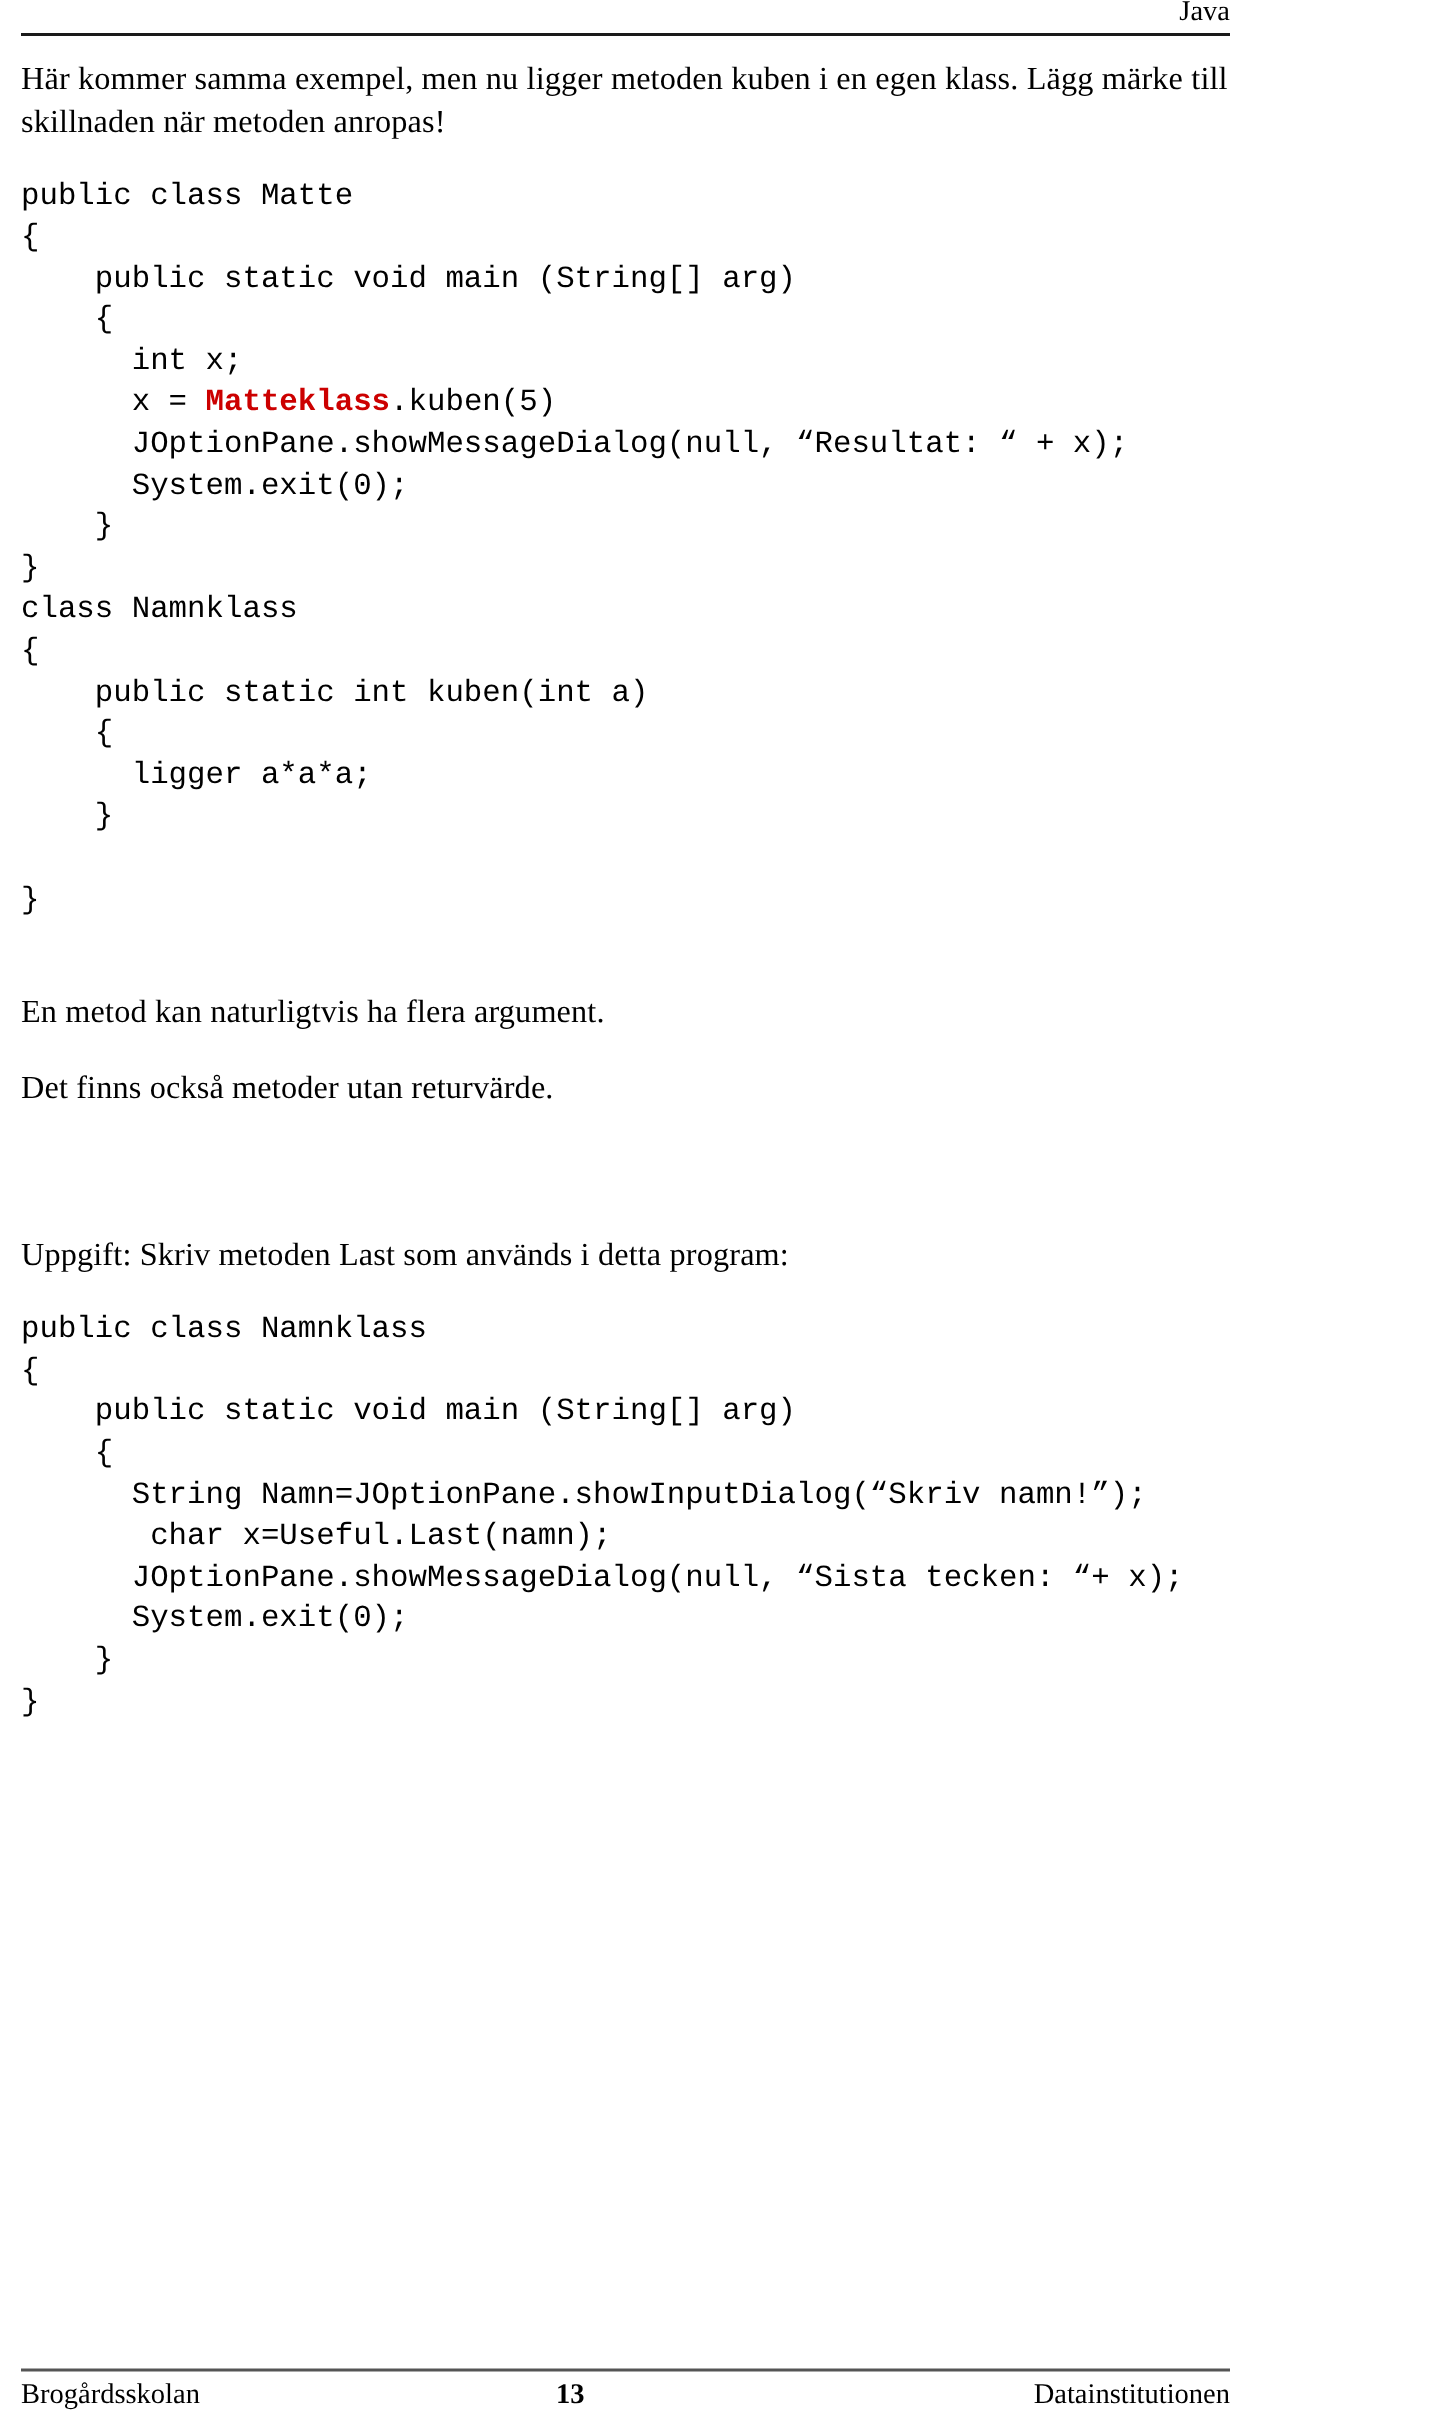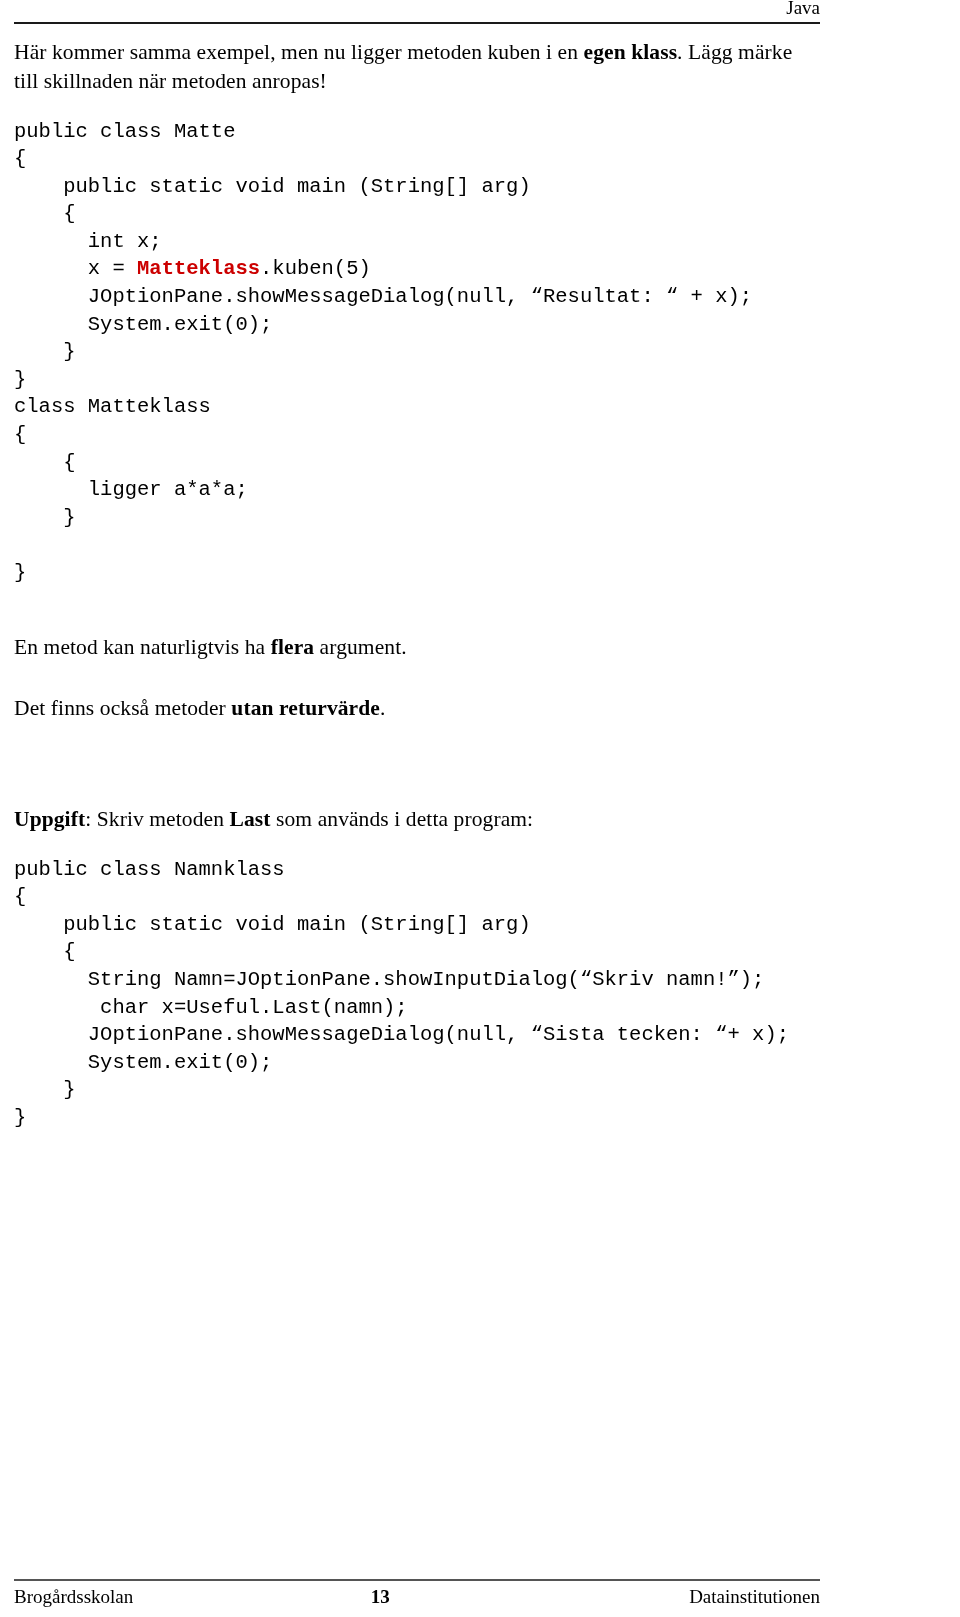--- a/index.html
+++ b/index.html
@@ -51,24 +51,24 @@
   
   .prose {
     font-size: 21.5px;
     line-height: 29px;
     letter-spacing: 0.1px;
   }
   .intro {
     margin-top: 14px;
     max-width: 905px;
   }
-  .prose b { font-weight: bold; }
+  .prose b { font-weight: normal; }
 
   .para-flera { margin-top: 46px; }
-  .para-utan  { margin-top: 32px; }
+  .para-utan  { margin-top: 22px; }
   .para-uppgift { margin-top: 82px; }
 
   
   .code {
     font-family: "Liberation Mono", "DejaVu Sans Mono", monospace;
     font-size: 20.5px;
     line-height: 27.6px;
     white-space: pre;
     color: #000000;
     letter-spacing: 0px;
@@ -109,21 +109,21 @@
 
   <div class="page-header">
     <div class="header-label">Java</div>
     <div class="header-rule"></div>
   </div>
 
   <p class="prose intro"><span>Här kommer samma exempel, men nu ligger metoden kuben i en </span><b>egen klass</b><span>. Lägg märke till skillnaden när metoden anropas!</span></p>
 
   <div class="code" id="code-matte"><span class="ln">public class Matte</span><span class="ln">{</span><span class="ln">    public static void main (String[] arg)</span><span class="ln">    {</span><span class="ln">      int x;</span><span class="ln"><span>      x = </span><span class="hl-class">Matteklass</span><span>.kuben(5)</span></span><span class="ln">      JOptionPane.showMessageDialog(null, “Resultat: “ + x);</span><span class="ln">      System.exit(0);</span><span class="ln">    }</span><span class="ln">}</span></div>
 
-  <div class="code" id="code-matteklass"><span class="ln">class Matteklass</span><span class="ln">{</span><span class="ln">    {</span><span class="ln">      ligger a*a*a;</span><span class="ln">    }</span><span class="ln"></span><span class="ln">}</span></div>
+  <div class="code" id="code-matteklass"><span class="ln">class Namnklass</span><span class="ln">{</span><span class="ln">    public static int kuben(int a)</span><span class="ln">    {</span><span class="ln">      ligger a*a*a;</span><span class="ln">    }</span><span class="ln"></span><span class="ln">}</span></div>
 
   <p class="prose para-flera"><span>En metod kan naturligtvis ha </span><b>flera</b><span> argument.</span></p>
 
   <p class="prose para-utan"><span>Det finns också metoder </span><b>utan returvärde</b><span>.</span></p>
 
   <p class="prose para-uppgift"><b>Uppgift</b><span>:  Skriv metoden </span><b>Last</b><span> som används i detta program:</span></p>
 
   <div class="code" id="code-namnklass"><span class="ln">public class Namnklass</span><span class="ln">{</span><span class="ln">    public static void main (String[] arg)</span><span class="ln">    {</span><span class="ln">      String Namn=JOptionPane.showInputDialog(“Skriv namn!”);</span><span class="ln">       char x=Useful.Last(namn);</span><span class="ln">      JOptionPane.showMessageDialog(null, “Sista tecken: “+ x);</span><span class="ln">      System.exit(0);</span><span class="ln">    }</span><span class="ln">}</span></div>
 
   <div class="page-footer">

